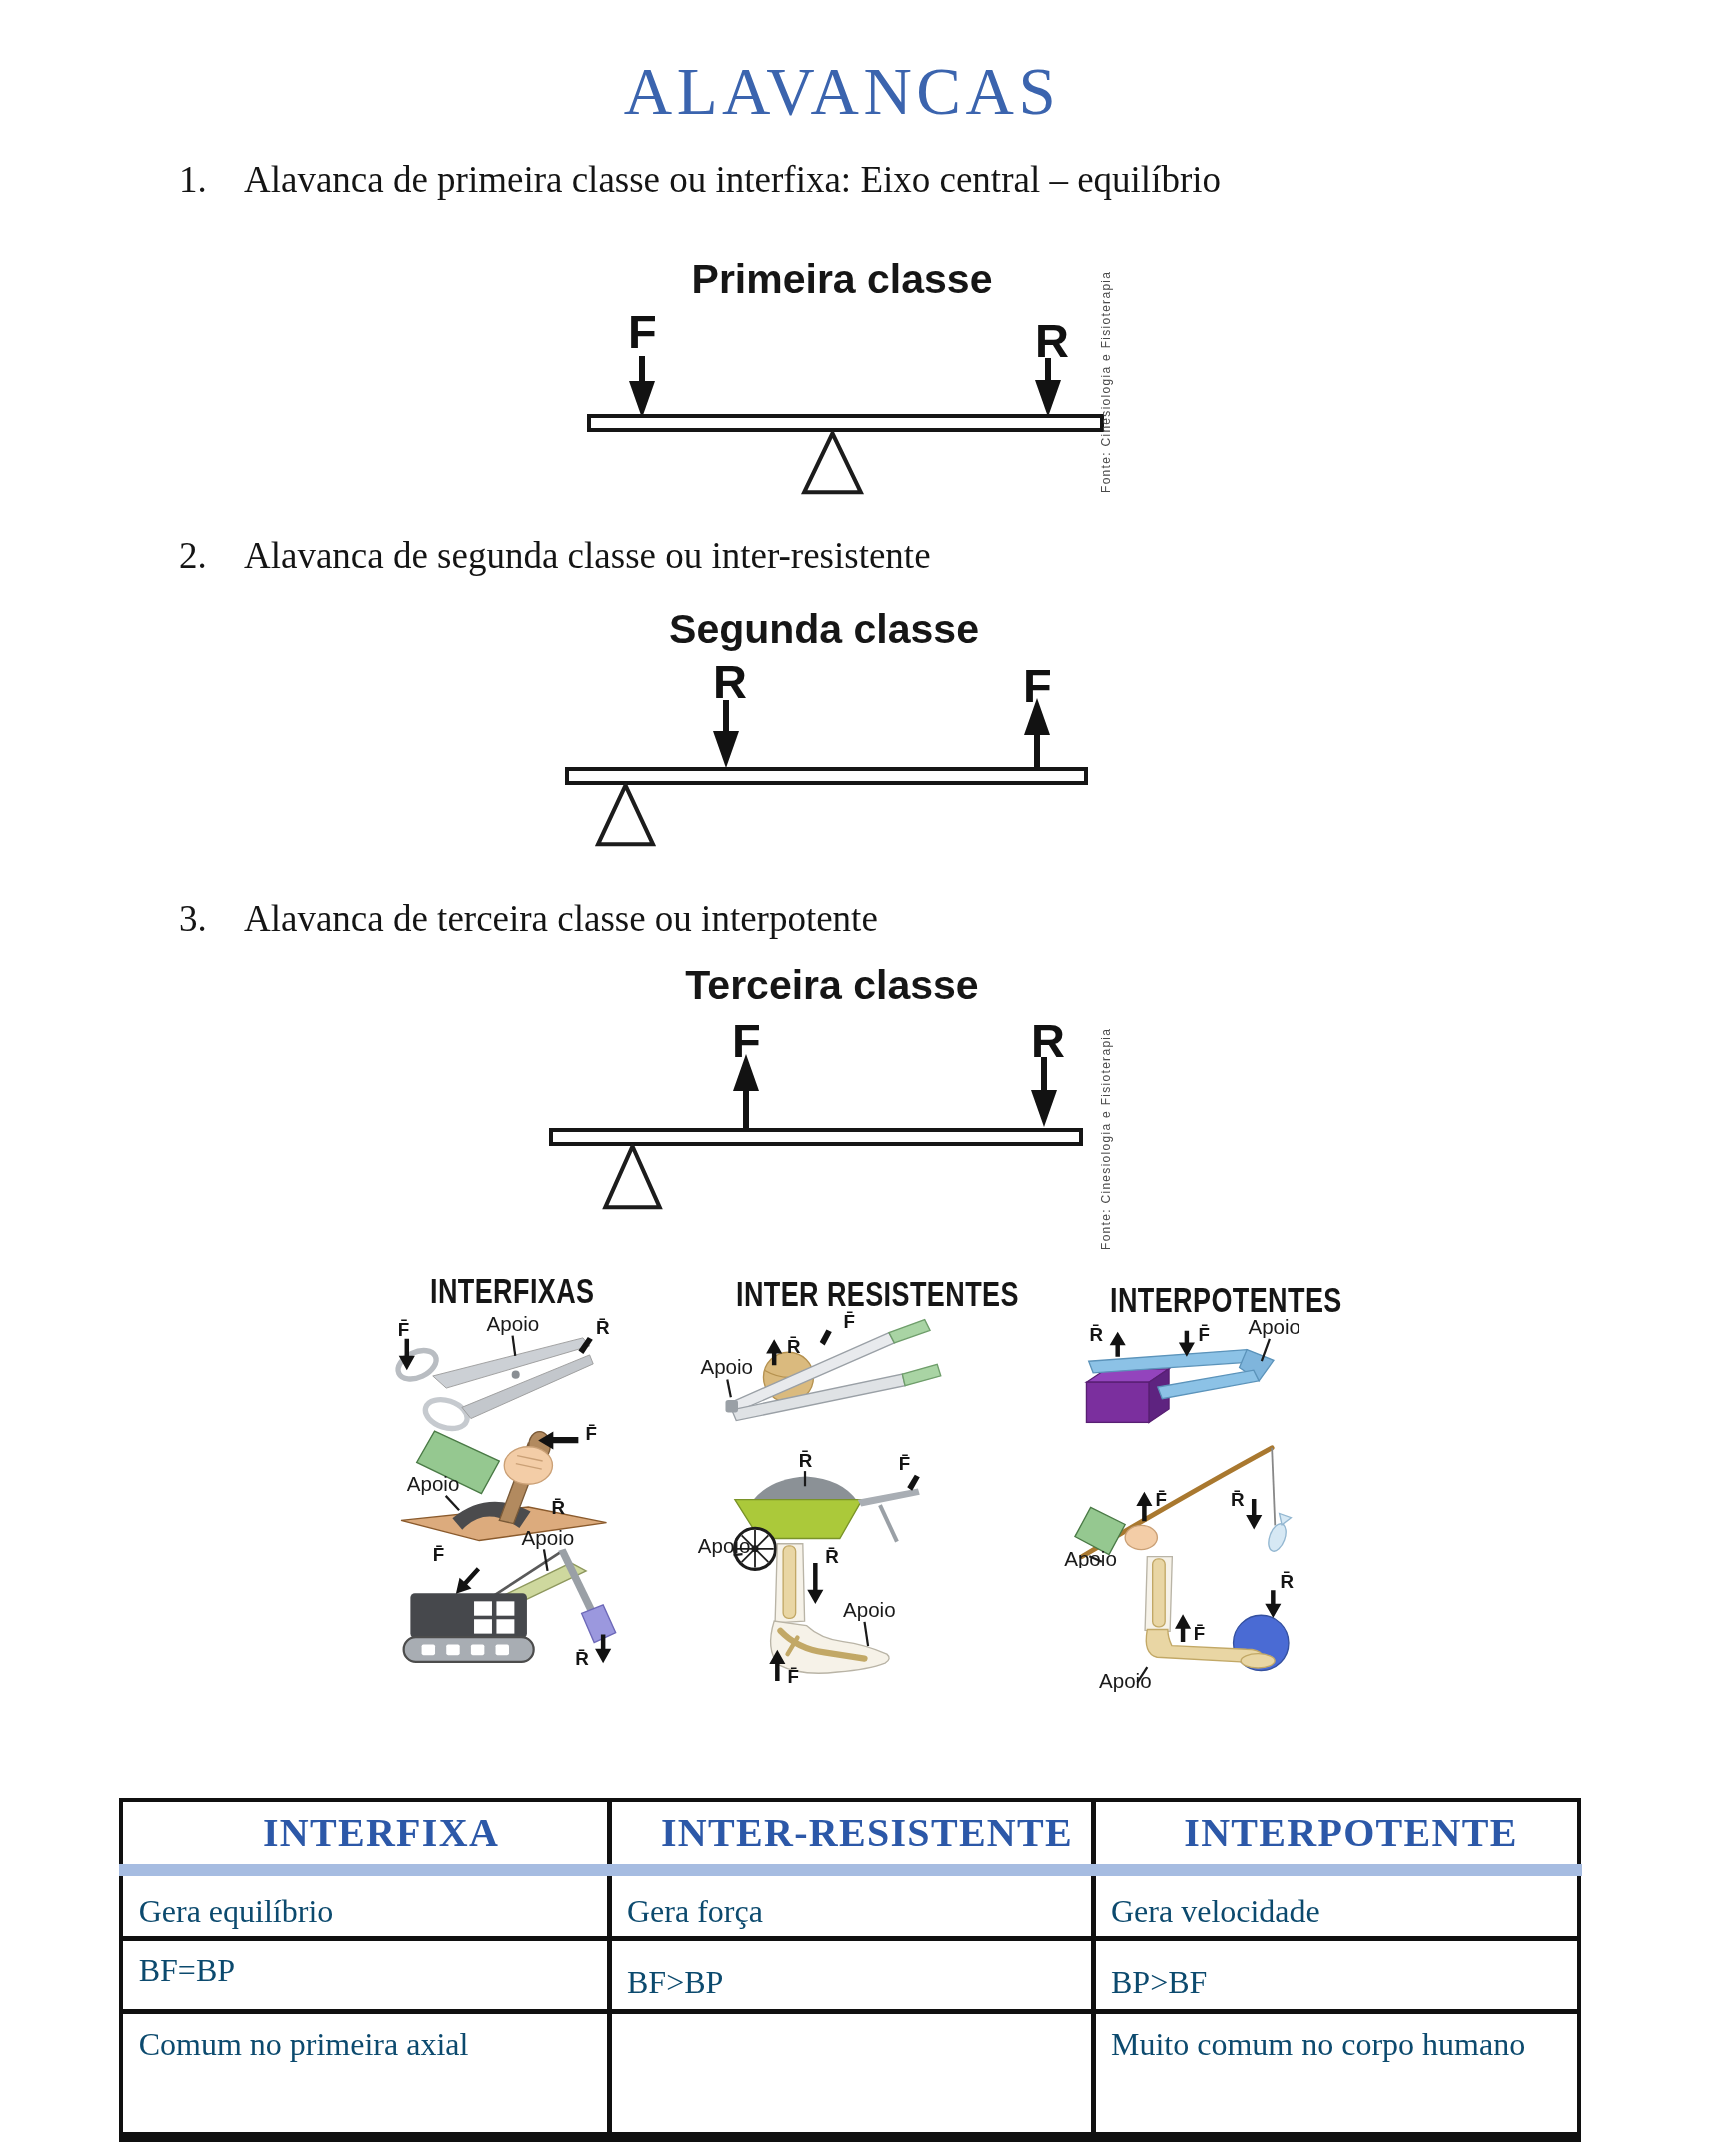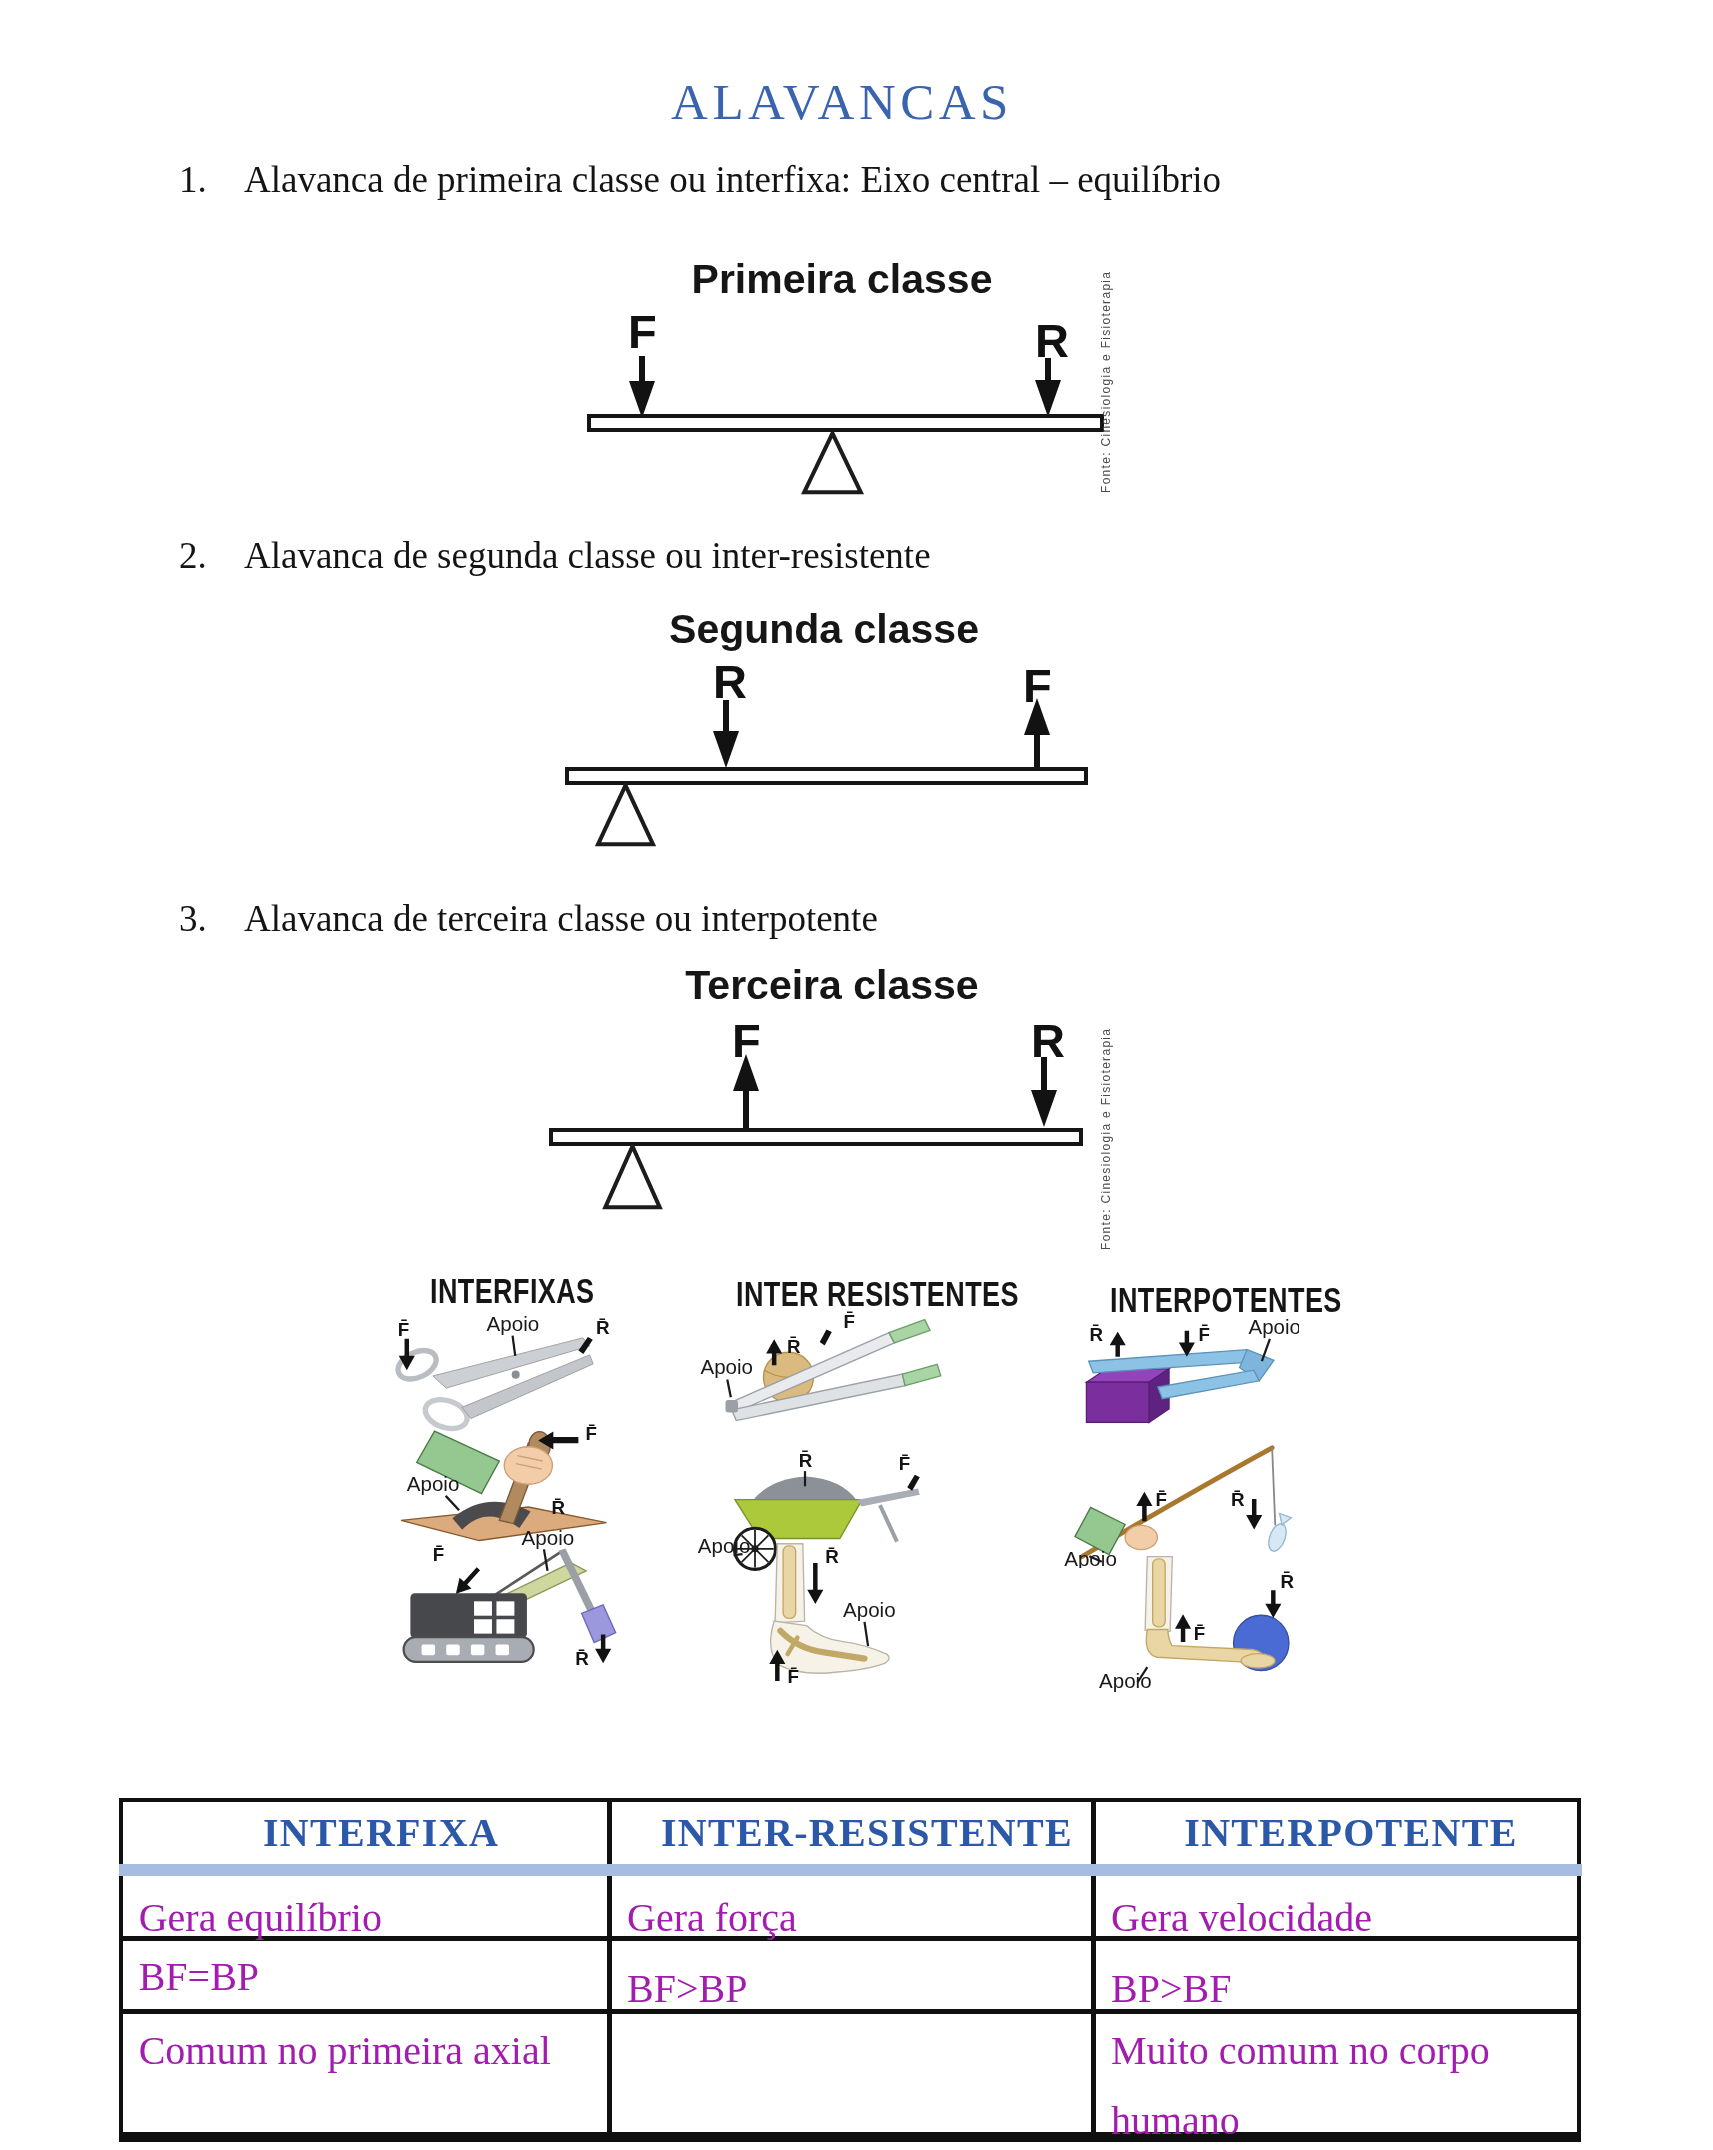--- a/index.html
+++ b/index.html
@@ -1,21 +1,21 @@
 <!DOCTYPE html>
 <html style="font-size:7.2px"><head>
 <meta charset="utf-8">
 <style>
   html,body{margin:0;padding:0;background:#e8e8e8;}
   .page{position:relative;width:1714px;height:2151px;background:#ffffff;overflow:hidden;
         font-family:"Liberation Serif",serif;color:#141414;}
 
   
   .doc-title{position:absolute;left:842px;top:53px;transform:translateX(-50%);
-             font-size:51px;letter-spacing:4.5px;color:#3b64ae;font-weight:normal;margin-top:20px;}
+             font-size:67px;letter-spacing:4.5px;color:#3b64ae;font-weight:normal;}
   .li{position:absolute;font-size:37px;white-space:nowrap;}
   .li .num{position:absolute;left:0;}
   .li .txt{position:absolute;left:65px;}
 
   
   .dg-h{position:absolute;transform:translateX(-50%);font-family:"Liberation Sans",sans-serif;
         font-weight:bold;font-size:41px;color:#161616;white-space:nowrap;}
   .dg-l{position:absolute;font-family:"Liberation Sans",sans-serif;font-weight:bold;
         font-size:47px;color:#111;}
   .arr{position:absolute;display:flex;flex-direction:column;align-items:center;width:28px;}
@@ -41,21 +41,21 @@
   .ill .karr{fill:#121212;}
 
   
   .tbl{position:absolute;left:119px;top:1798px;width:1454px;height:330px;background:#fff;
        border:4.5px solid #101010;border-bottom-width:10.8px;}
   .tbl .vsep{position:absolute;top:0;width:5px;height:100%;background:#101010;}
   .tbl .band{position:absolute;left:-4.5px;top:62px;width:1463px;height:12px;background:#a6bce1;z-index:3;}
   .tbl .hsep{position:absolute;left:0;width:100%;height:5.4px;background:#101010;}
   .tbl .th{position:absolute;top:7.2px;width:484px;text-align:center;font-size:40px;font-weight:bold;
            color:#2c58a8;letter-spacing:1.3px;padding-left:16px;}
-  .tbl .td{position:absolute;font-size:40px;color:#a21caf;line-height:1.75;width:426px;}
+  .tbl .td{position:absolute;font-size:32px;color:#0c4a6e;line-height:1.75;width:426px;}
 </style>
 </head>
 <body>
 
 <div class="page">
 
   <div class="doc-title">ALAVANCAS</div>
 
   <div class="li" style="left:179px;top:158px;">
     <span class="num">1.</span>

